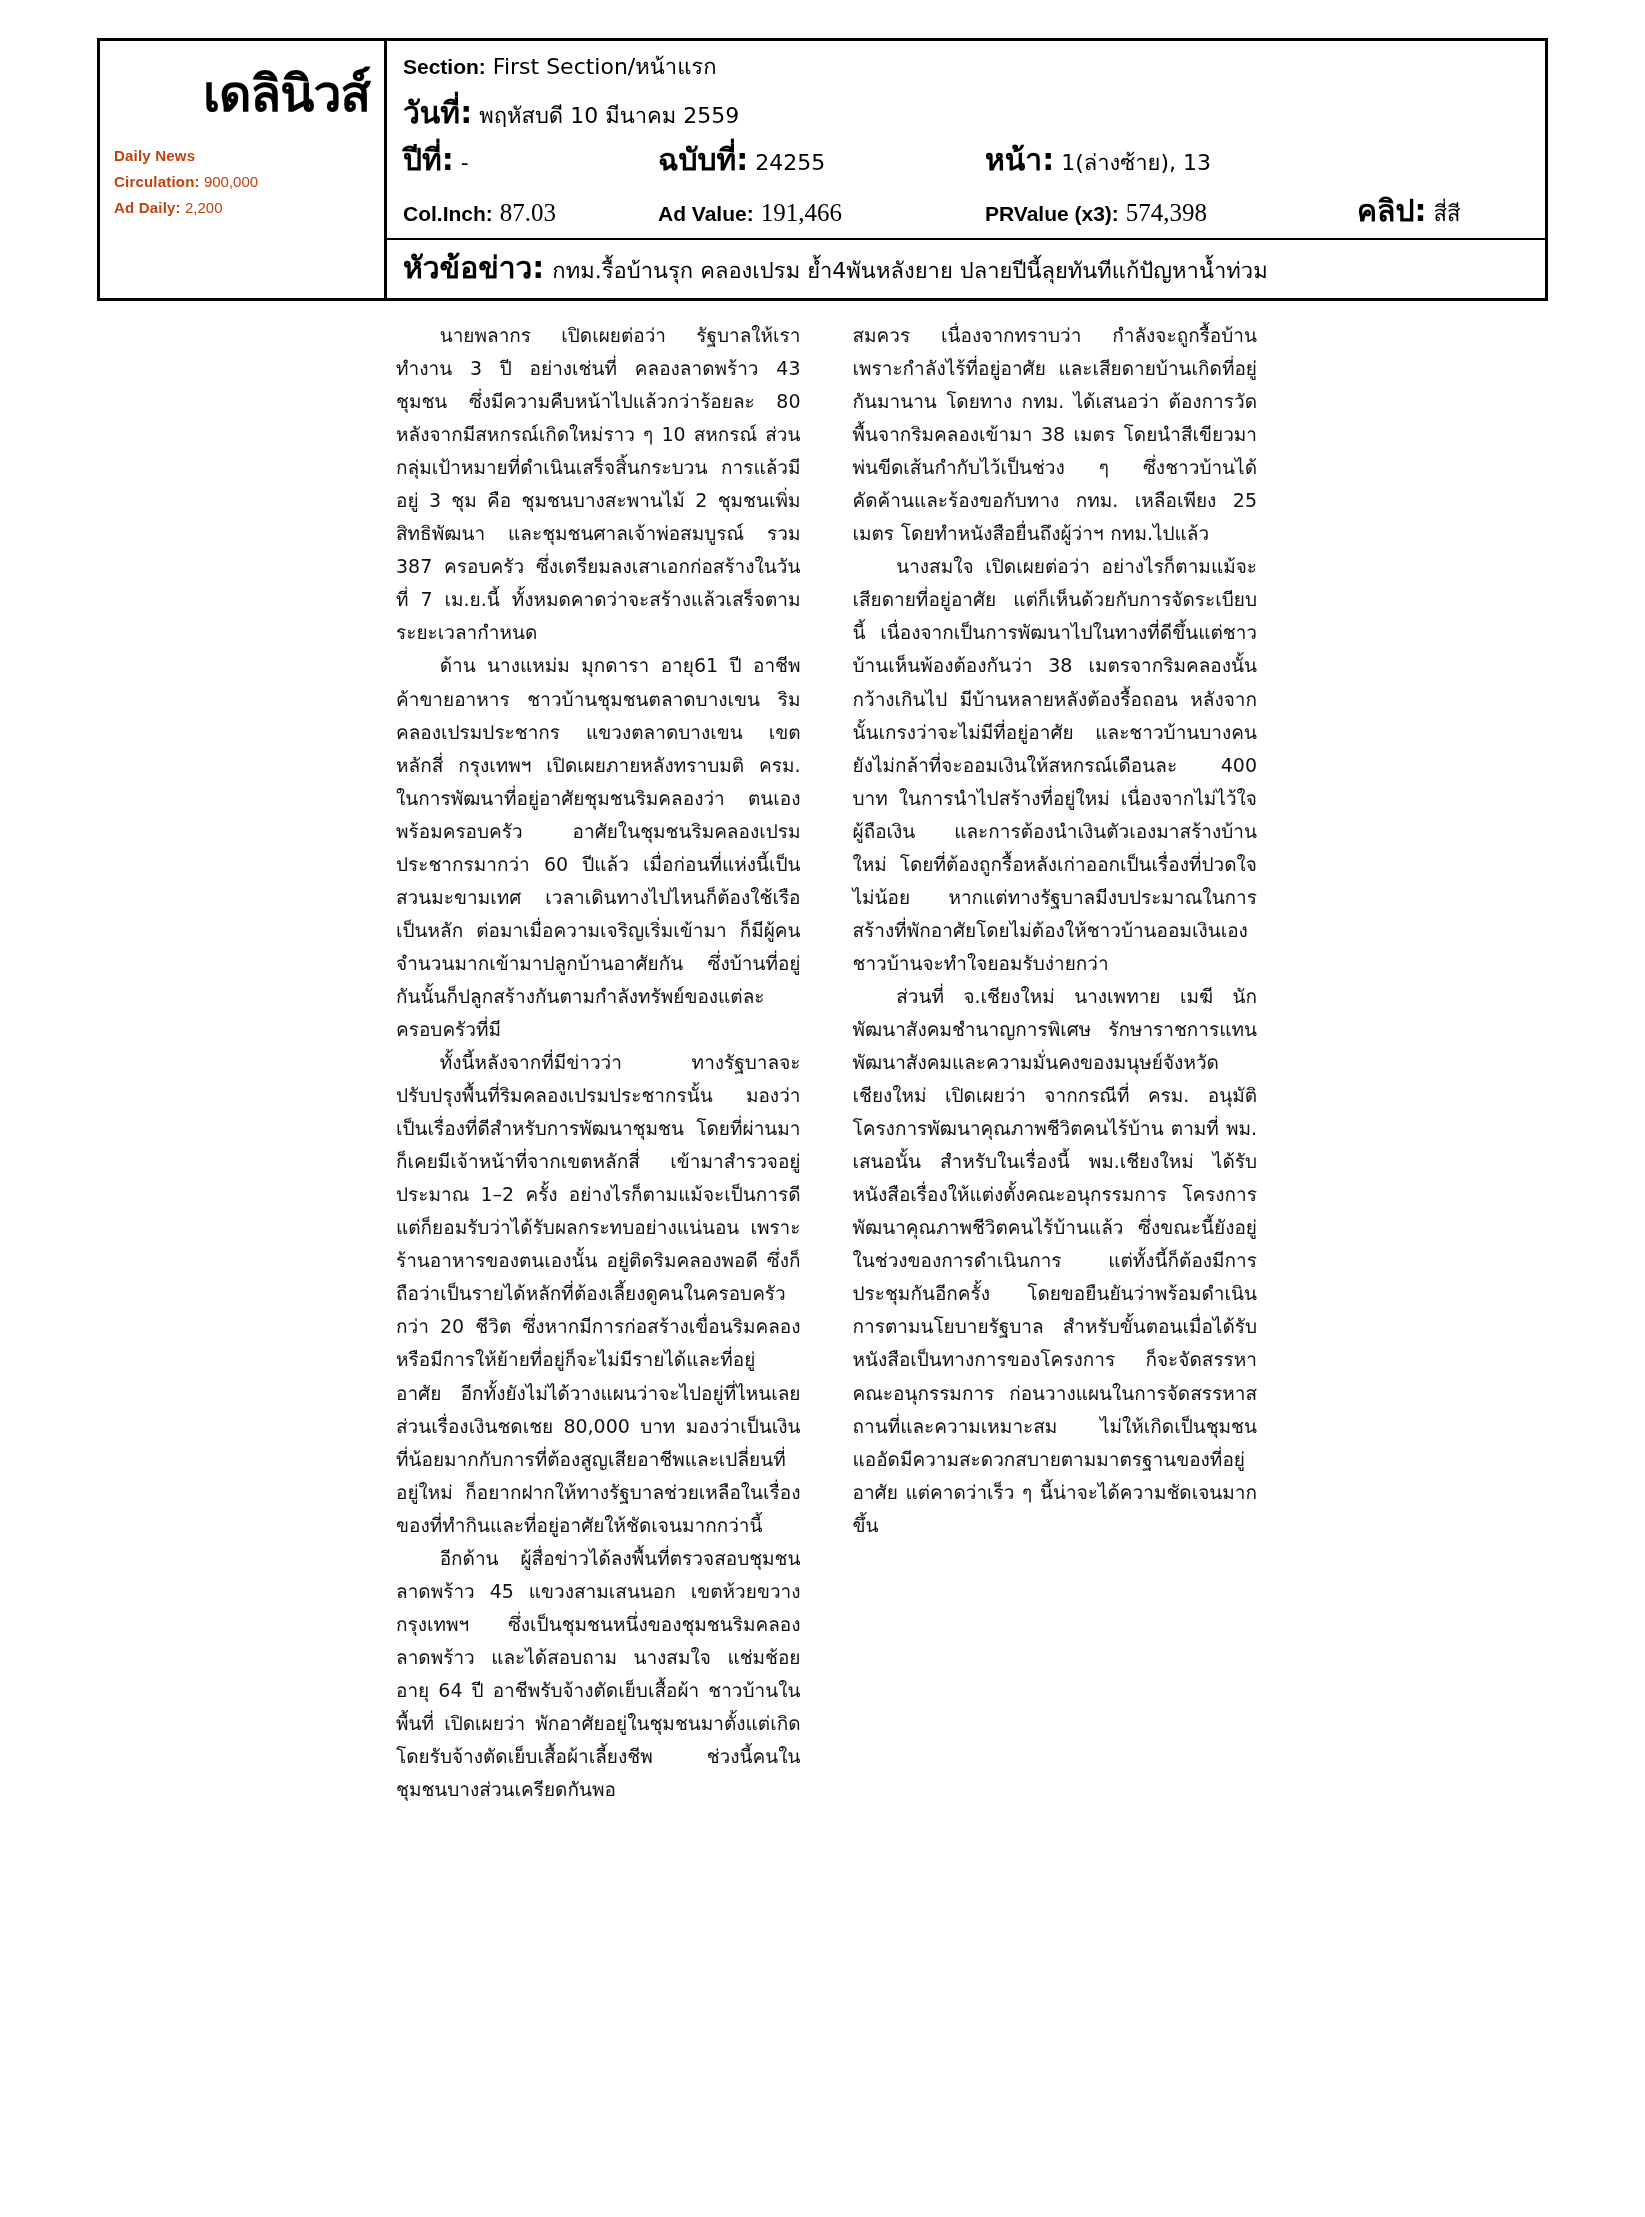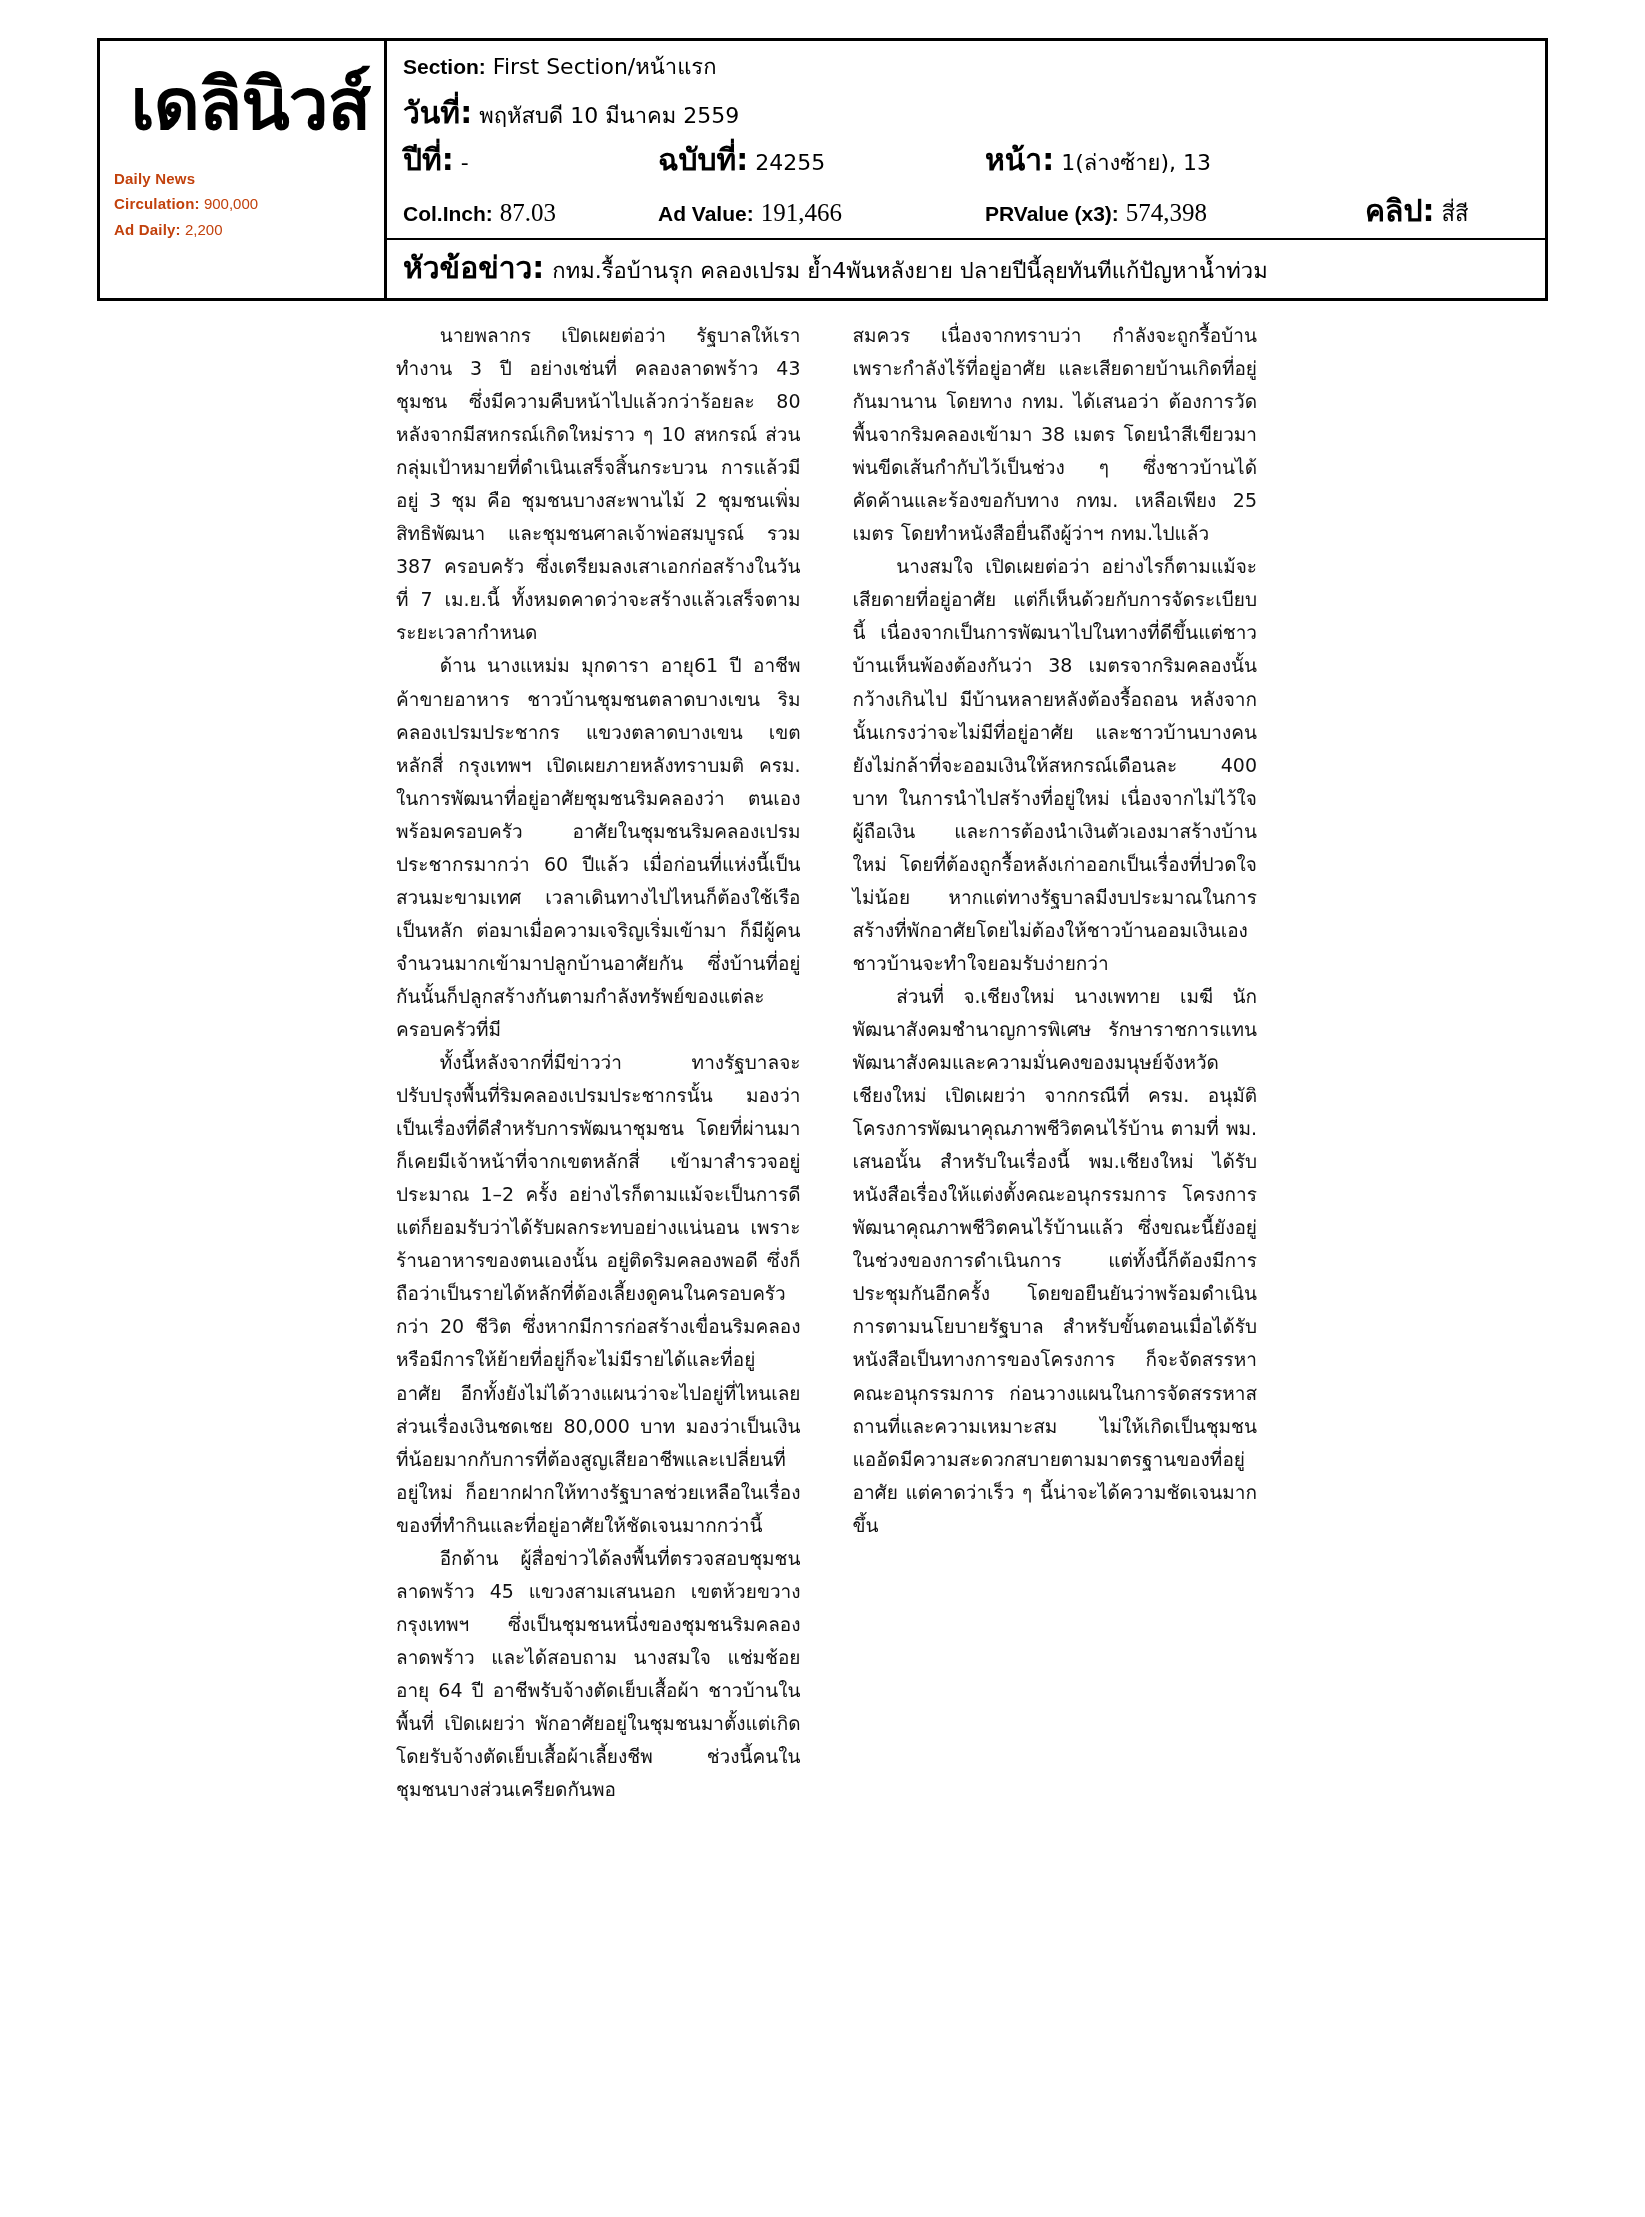--- a/index.html
+++ b/index.html
@@ -33,21 +33,21 @@
     box-sizing: border-box;
     border-right: 3px solid #000;
     padding: 12px 14px 10px 14px;
     display: flex;
     flex-direction: column;
     justify-content: flex-start;
   }
   .masthead-logo {
     font-family: "DejaVu Sans", sans-serif;
     font-weight: bold;
-    font-size: 71px;
+    font-size: 50px;
     line-height: 1.08;
     text-align: right;
     letter-spacing: -1px;
     color: #000;
     margin-top: 14px;
     margin-bottom: 22px;
     white-space: nowrap;
   }
   .masthead-meta {
     font-family: "Liberation Sans", sans-serif;
@@ -66,21 +66,21 @@
   .infopanel {
     flex: 1;
     box-sizing: border-box;
     padding: 8px 0 0 0;
     display: flex;
     flex-direction: column;
   }
   .inforow {
     display: flex;
     align-items: baseline;
-    padding: 0 12px 0 16px;
+    padding: 0 20px 0 16px;
     min-height: 40px;
   }
   .inforow.row-head {
     border-bottom: 2px solid #000;
     padding-bottom: 4px;
     padding-top: 4px;
     min-height: 0;
   }
   .lbl {
     font-weight: bold;

